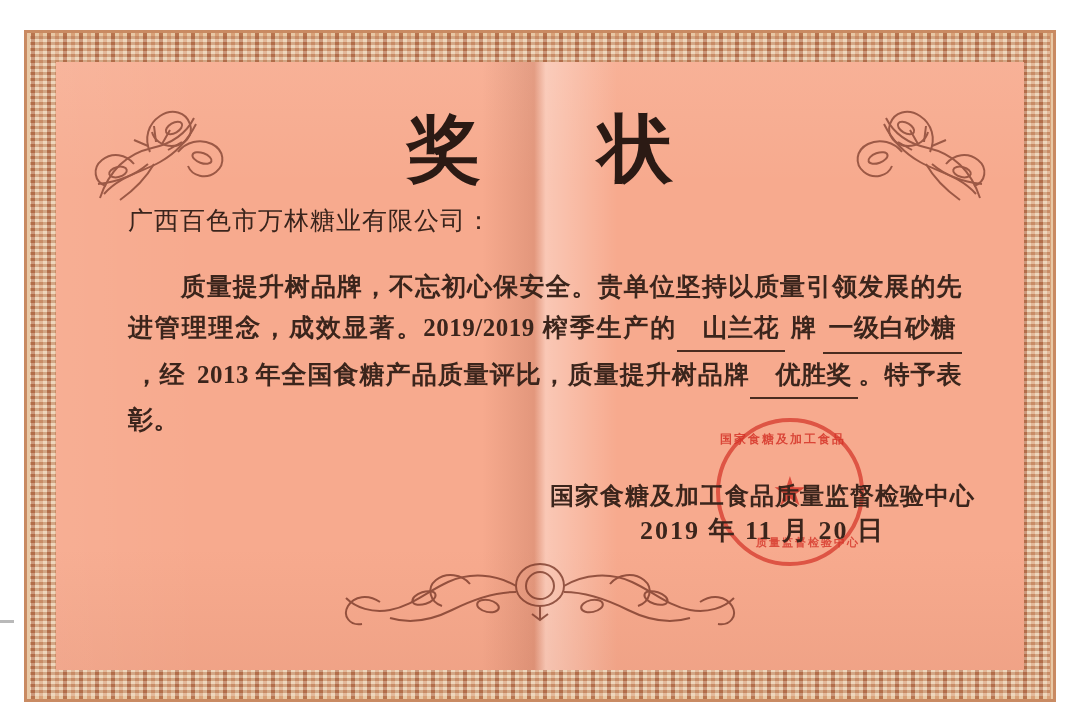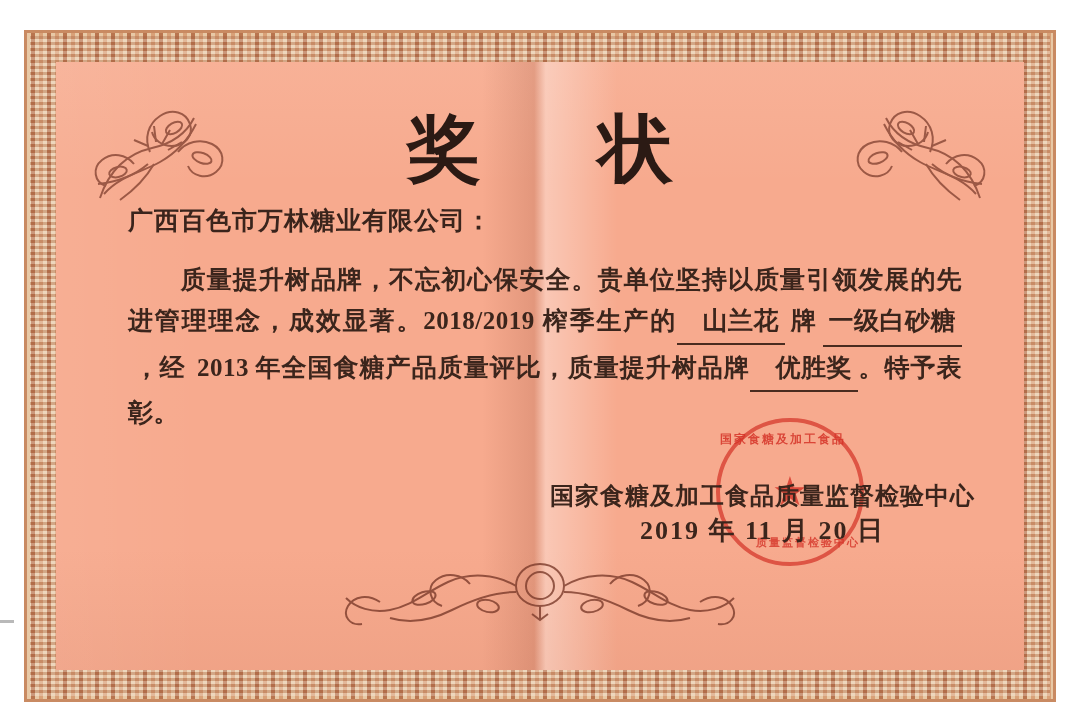--- a/index.html
+++ b/index.html
@@ -129,24 +129,24 @@
   .body-area {
     position: absolute;
     left: 72px;
     right: 62px;
     top: 142px;
     color: #3a241c;
   }
 
   .recipient {
     font-size: 25px;
-    font-weight: 700;
+    font-weight: 400;
     letter-spacing: 1px;
     color: #3a241c;
-    margin-bottom: 22px;
+    margin-bottom: 29px;
   }
 
   .para {
     font-size: 25px;
     line-height: 41px;
     letter-spacing: 0.5px;
     text-align: justify;
     font-weight: 700;
     color: #3b251c;
   }
@@ -289,21 +289,21 @@
         <path d="M220,52 L220,66 M212,60 L220,66 L228,60"></path>
       </g>
     </svg>
 
     <div class="title">奖 状</div>
 
     <div class="body-area">
       <div class="recipient">广西百色市万林糖业有限公司：</div>
 
       <div class="para">
-        <span class="indent"></span><span>质量提升树品牌，不忘初心保安全。贵单位坚持以质量引领发展的先进管理理念，成效显著。2018/2019 榨季生产的</span><span class="blank">山兰花</span><span class="spaced">牌</span><span class="blank wide">一级白砂糖</span><span class="spaced">，经</span><span class="spaced">2013</span><span>年全国食糖产品质量评比，质量提升树品牌</span><span class="blank">优胜奖</span><span>。特予表彰。</span>
+        <span class="indent"></span><span>质量提升树品牌，不忘初心保安全。贵单位坚持以质量引领发展的先进管理理念，成效显著。2019/2019 榨季生产的</span><span class="blank">山兰花</span><span class="spaced">牌</span><span class="blank wide">一级白砂糖</span><span class="spaced">，经</span><span class="spaced">2013</span><span>年全国食糖产品质量评比，质量提升树品牌</span><span class="blank">优胜奖</span><span>。特予表彰。</span>
       </div>
     </div>
 
     <div class="seal">
       <div class="seal-text">国家食糖及加工食品</div>
       <div class="star">★</div>
       <div class="seal-text-bottom">质量监督检验中心</div>
     </div>
 
     <div class="signature">

